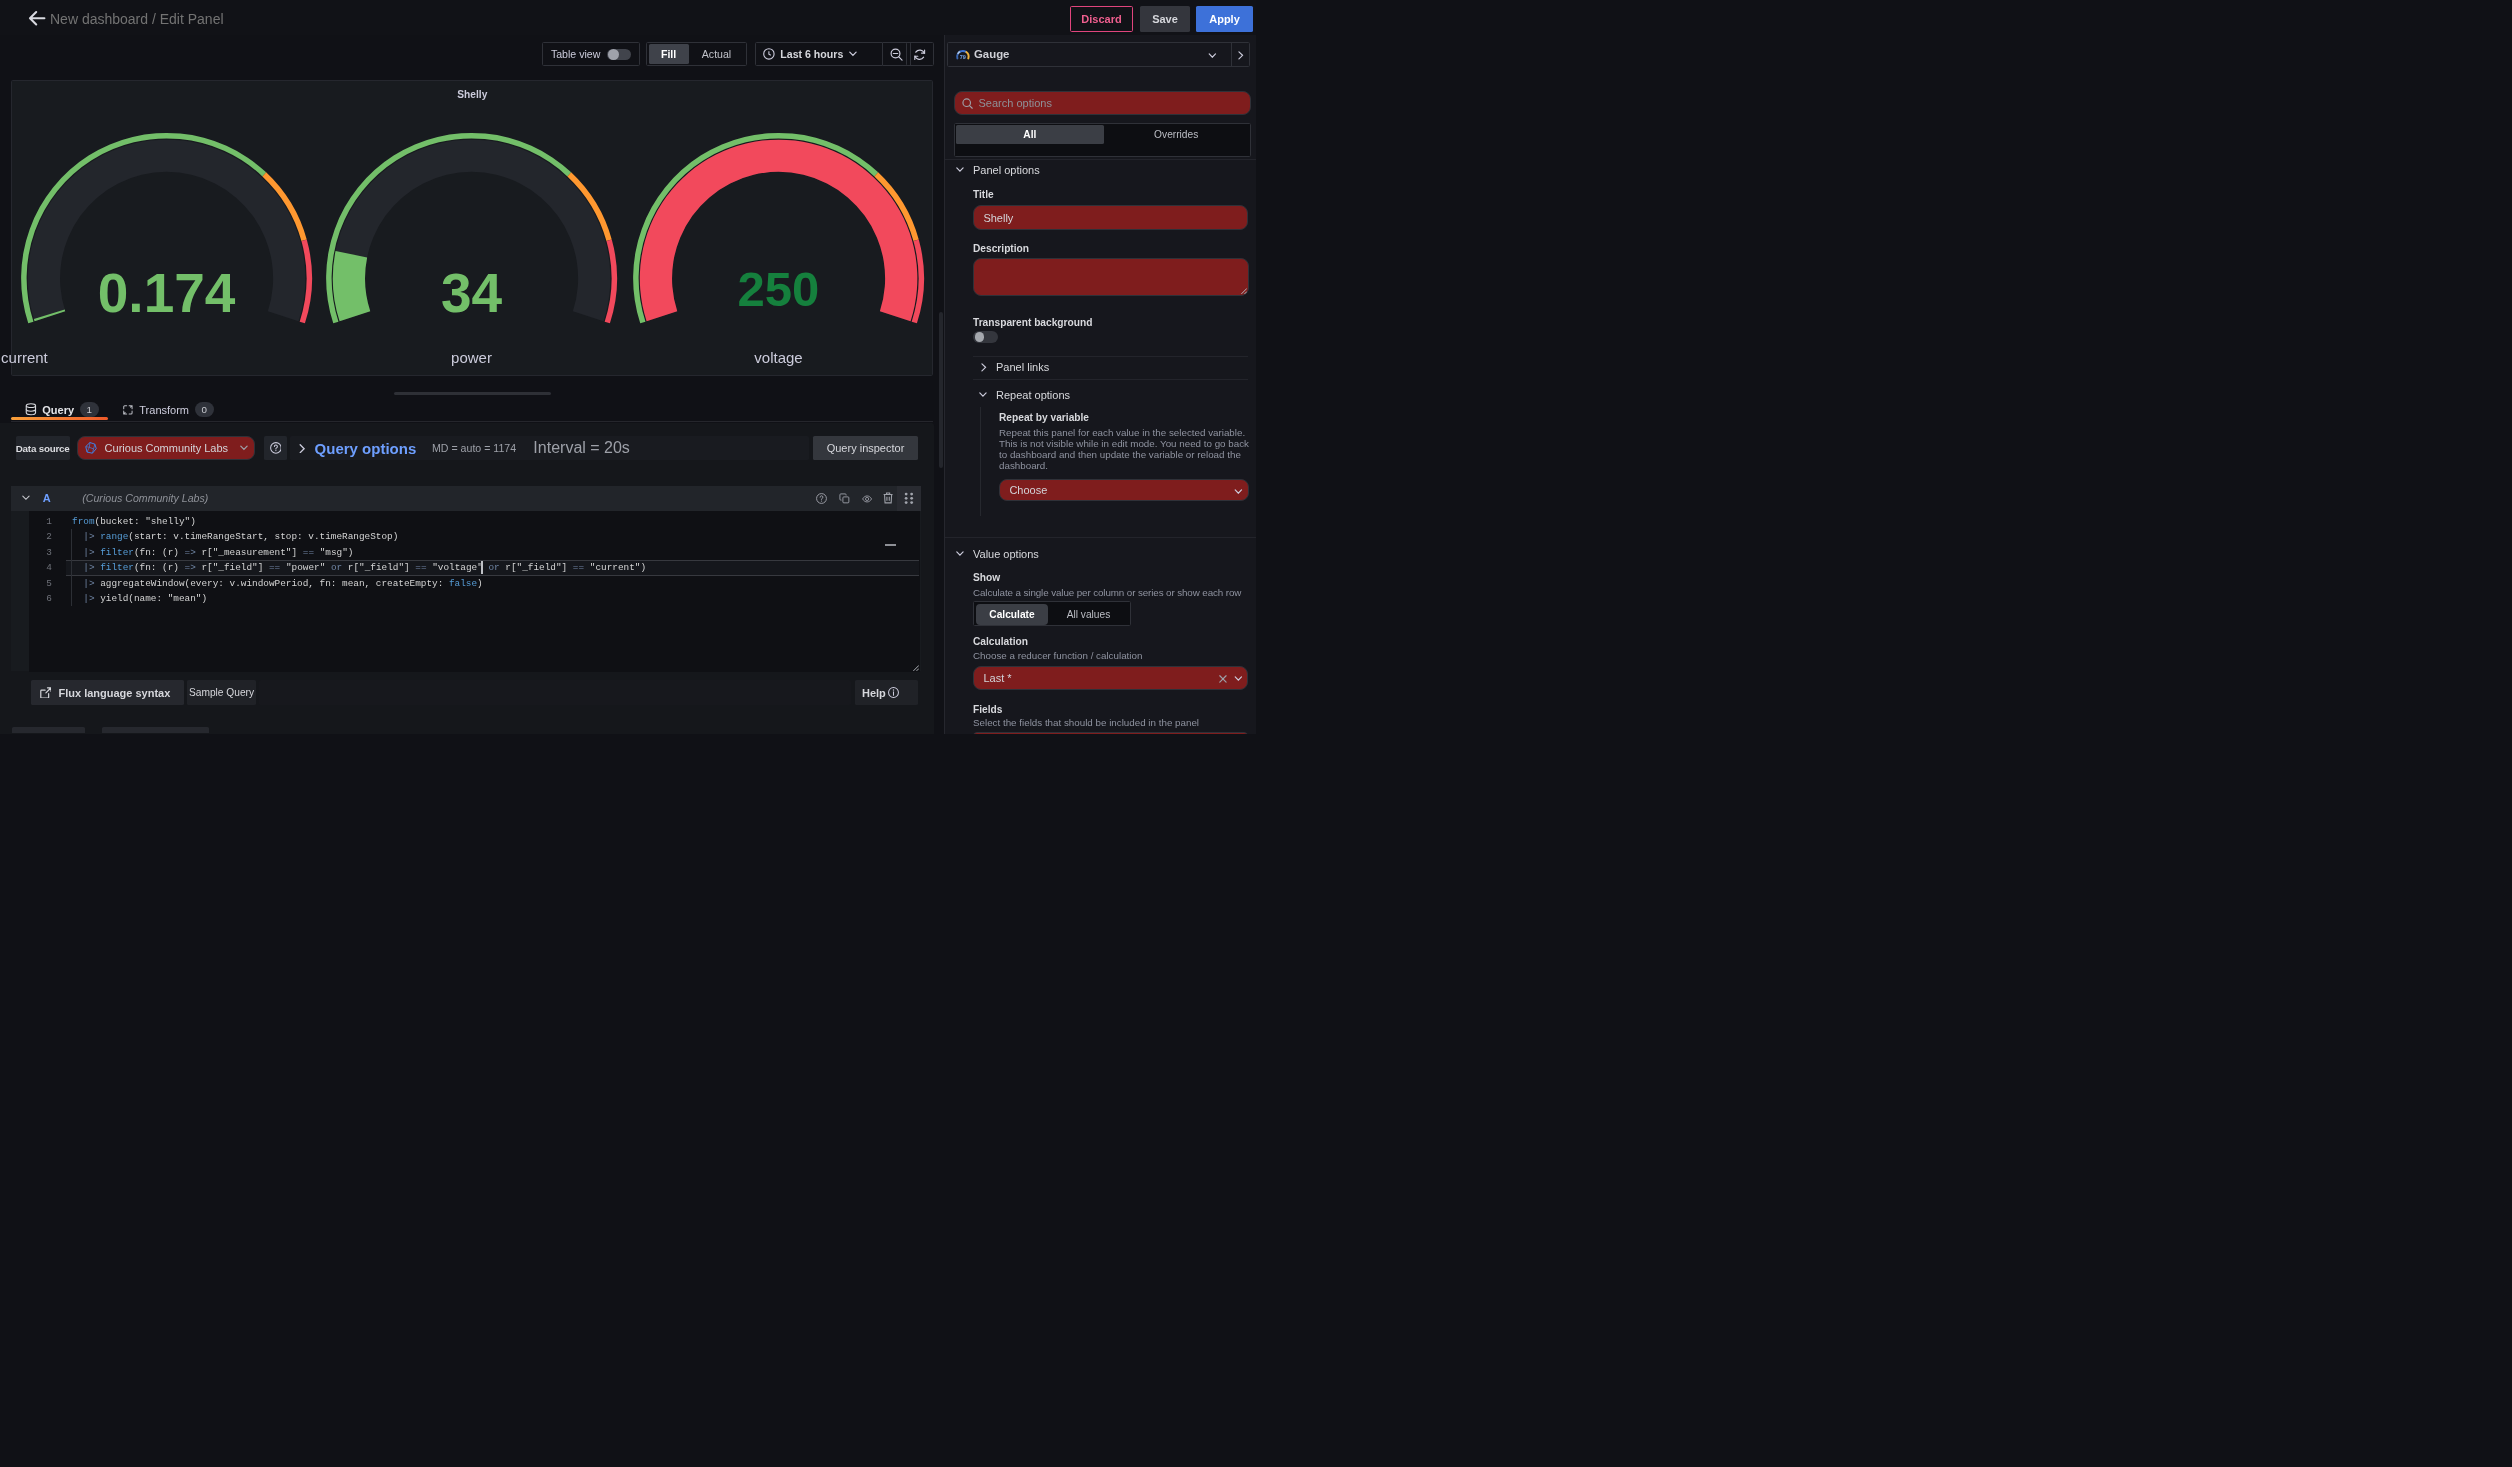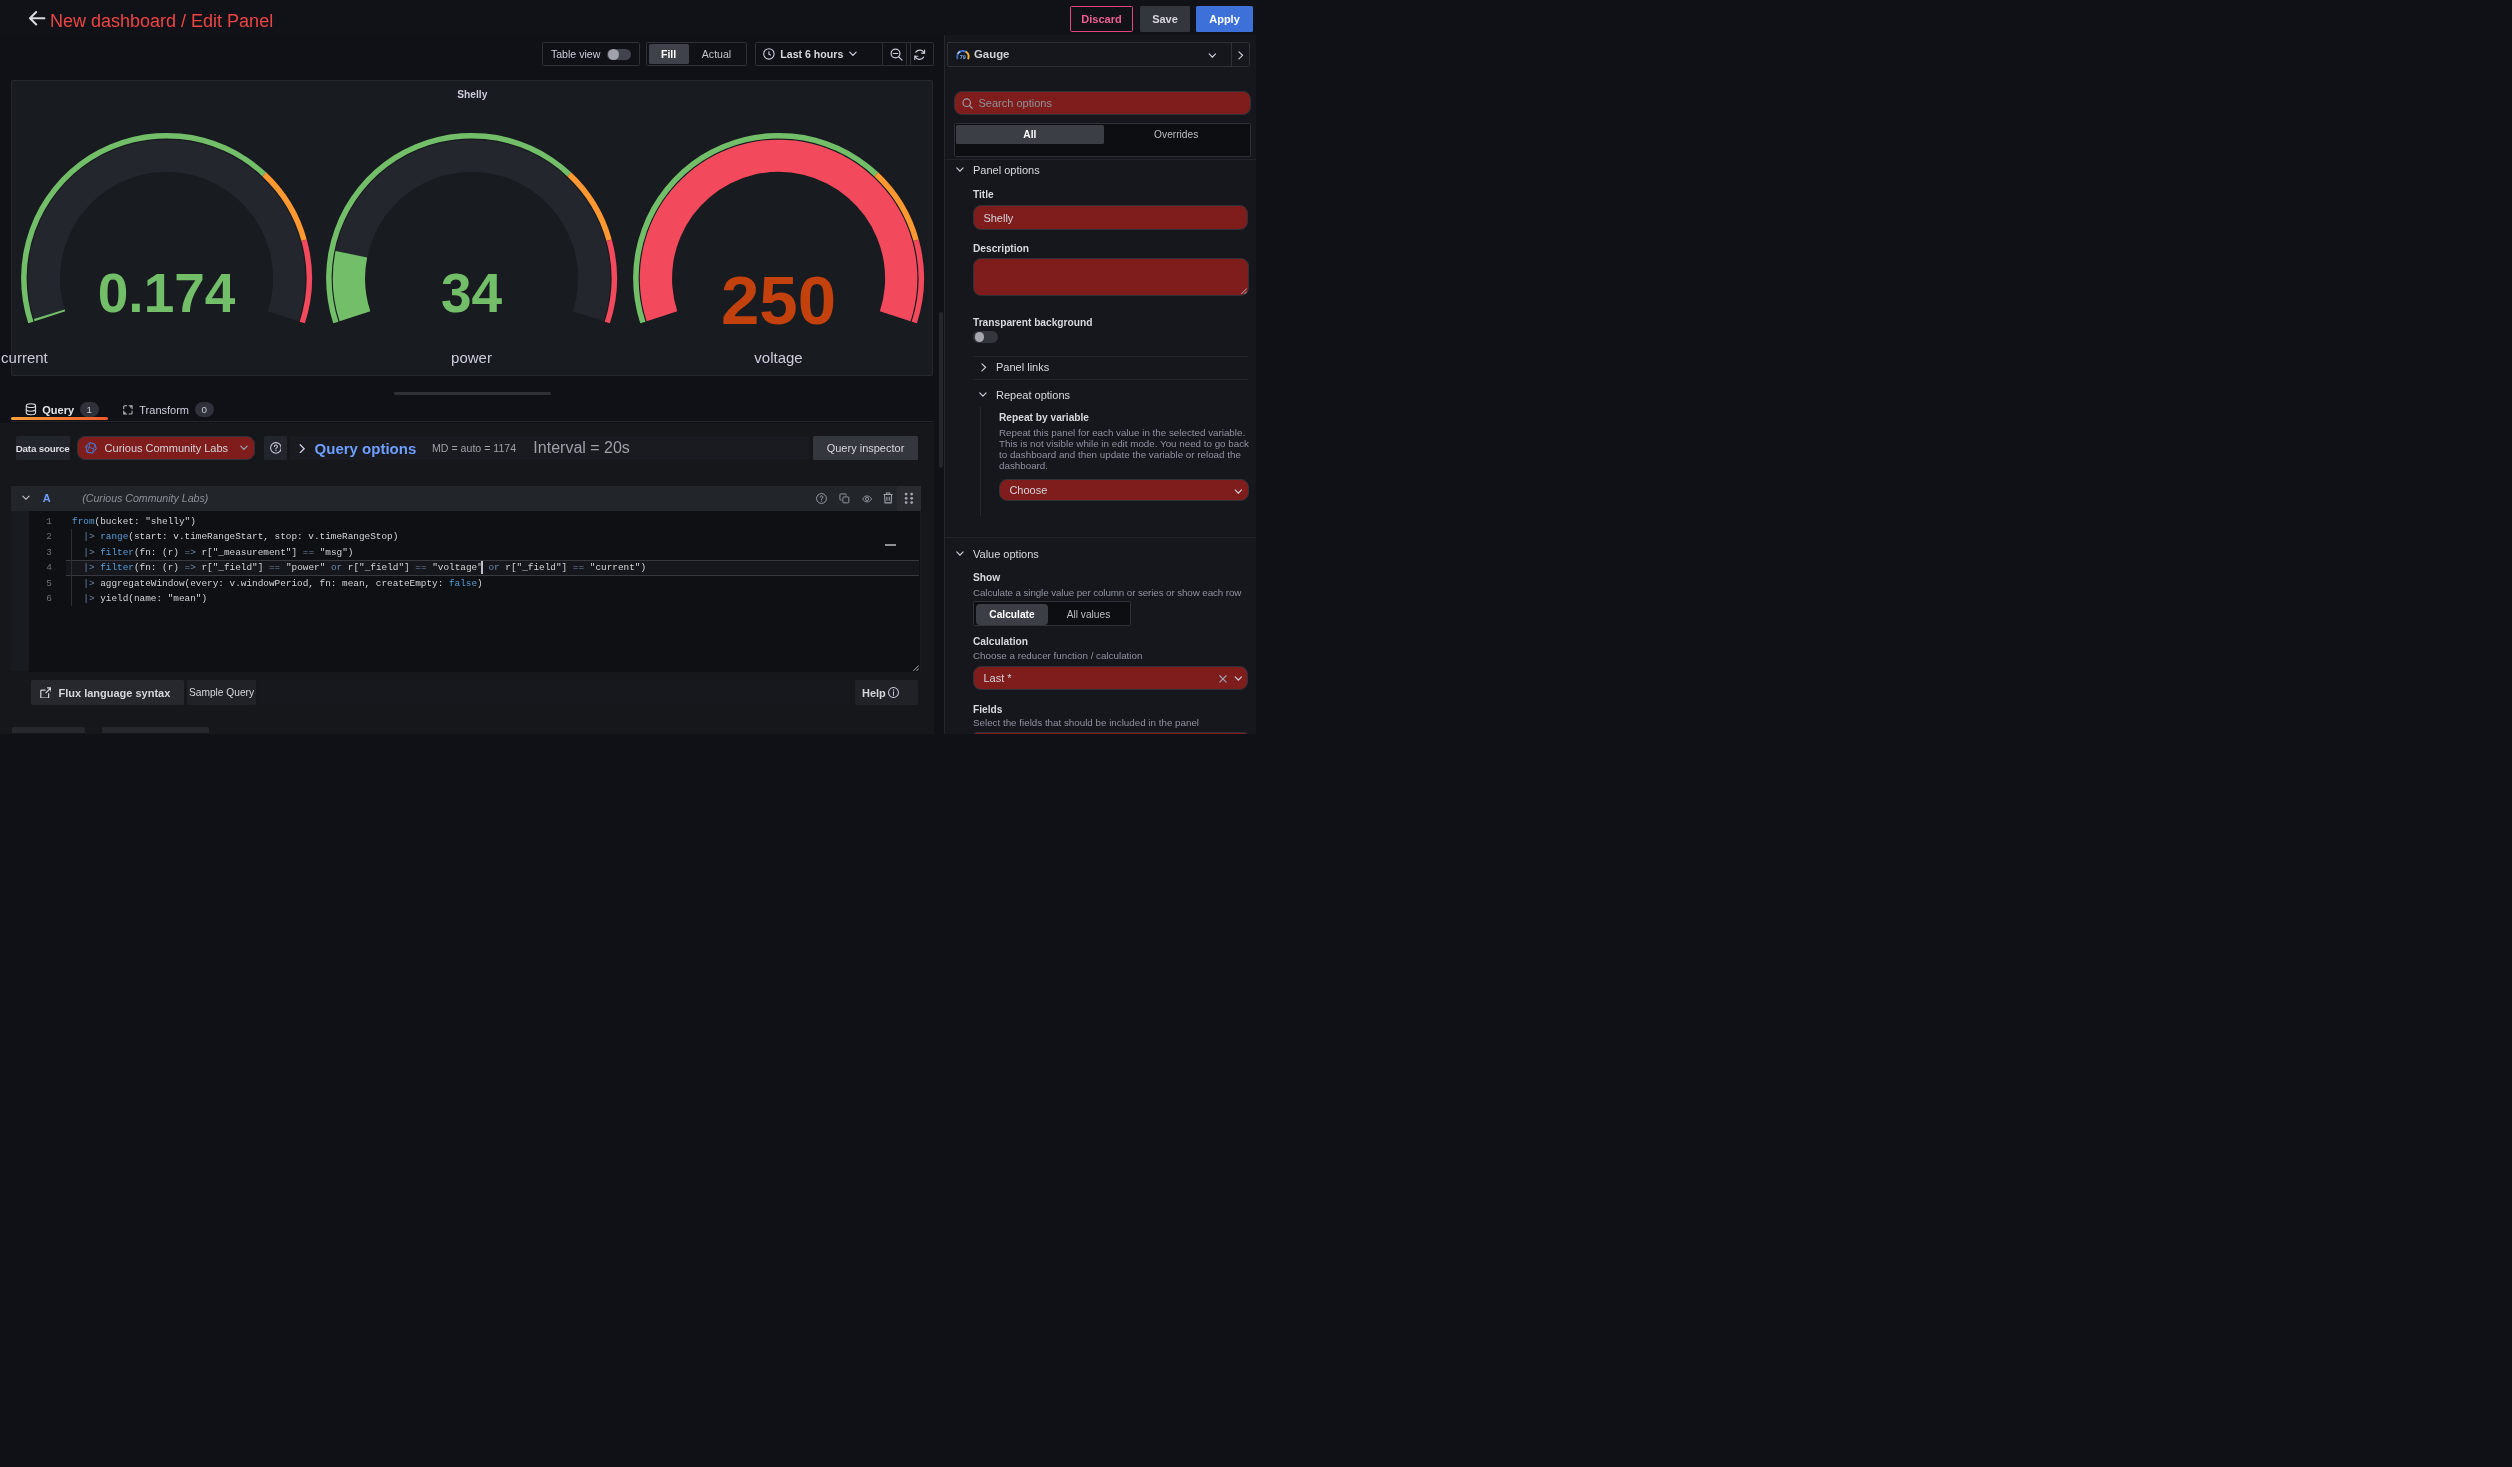--- a/index.html
+++ b/index.html
@@ -14,21 +14,21 @@
 .desc{font-size:9.8px;color:#8f93a0;line-height:11px}
 .input{background:#7f1d1d;border:0.8px solid #2f3138;border-radius:8px}
 </style>
 </head>
 <body>
 
 <div class="abs" style="left:0;top:0;width:1256px;height:35px;background:#111217">
   <svg class="abs" style="left:27.5px;top:10.2px" width="18" height="16.5" viewBox="0 0 23 21" fill="none" stroke="#d8d9e0" stroke-width="2.6" stroke-linecap="round" stroke-linejoin="round">
       <path d="M21 10.5 H3 M10.5 2.5 L2.5 10.5 L10.5 18.5"></path>
     </svg>
-  <div class="abs" style="left:50px;top:11px;font-size:18px;color:#ef4444">New dashboard / Edit Panel</div>
+  <div class="abs" style="left:50px;top:11px;font-size:14px;color:#737373">New dashboard / Edit Panel</div>
   <div class="abs flex" style="left:1070px;top:6.3px;width:63px;height:26px;border:0.8px solid #e0457d;border-radius:1.6px;justify-content:center;font-size:11px;font-weight:700;color:#ef5f8f">Discard</div>
   <div class="abs flex" style="left:1140px;top:6.3px;width:50px;height:26px;background:#34363d;border-radius:1.6px;justify-content:center;font-size:11px;font-weight:700;color:#d6d7dc">Save</div>
   <div class="abs flex" style="left:1196px;top:6.3px;width:57px;height:26px;background:#3d71d9;border-radius:1.6px;justify-content:center;font-size:11px;font-weight:700;color:#ffffff">Apply</div>
 </div>
 
 <div class="abs bordered flex" style="left:542px;top:42px;width:98px;height:24.4px;padding:0 7.9px;gap:7px">
   <span style="font-size:10.6px;color:#ccccdc">Table view</span>
   <span style="position:relative;width:26px;height:11px;background:#41444c;border-radius:6.3px;display:inline-block">
       <span style="position:absolute;left:0.8px;top:0px;width:11px;height:11px;border-radius:50%;background:#9fa2ab"></span>
     </span>
@@ -84,21 +84,21 @@
 </svg>
 <svg class="abs" style="left:613px;top:80px" width="331" height="260" viewBox="0 0 421 330">
   <path d="M 34.65 309.17 A 185.0 185.0 0 0 1 337.24 117.14 L 332.45 122.24 A 178.0 178.0 0 0 0 41.31 307.01 Z" fill="#73bf69"></path>
   <path d="M 337.24 117.14 A 185.0 185.0 0 0 1 388.89 202.62 L 382.14 204.49 A 178.0 178.0 0 0 0 332.45 122.24 Z" fill="#ff9830"></path>
   <path d="M 388.89 202.62 A 185.0 185.0 0 0 1 386.55 309.17 L 379.89 307.01 A 178.0 178.0 0 0 0 382.14 204.49 Z" fill="#f2495c"></path>
   <path d="M 42.74 306.54 A 176.5 176.5 0 1 1 378.46 306.54 L 339.47 293.87 A 135.5 135.5 0 1 0 81.73 293.87 Z" fill="#23262c"></path>
   <path d="M 42.74 306.54 A 176.5 176.5 0 1 1 378.46 306.54 L 339.47 293.87 A 135.5 135.5 0 1 0 81.73 293.87 Z" fill="#f2495c"></path>
 </svg>
 <div class="abs" style="left:1.1px;top:261px;width:331px;text-align:center;font-size:55px;font-weight:700;color:#73bf69">0.174</div>
 <div class="abs" style="left:306px;top:261px;width:331px;text-align:center;font-size:55px;font-weight:700;color:#73bf69">34</div>
-<div class="abs" style="left:613px;top:261px;width:331px;text-align:center;font-size:69px;font-weight:700;color:#c2410c">250</div>
+<div class="abs" style="left:613px;top:261px;width:331px;text-align:center;font-size:49px;font-weight:700;color:#15803d">250</div>
 <div class="abs" style="left:1.1px;top:349px;width:331px;font-size:15px;color:#ccccdc">current</div>
 <div class="abs" style="left:306px;top:349px;width:331px;text-align:center;font-size:15px;color:#ccccdc">power</div>
 <div class="abs" style="left:613px;top:349px;width:331px;text-align:center;font-size:15px;color:#ccccdc">voltage</div>
 
 <div class="abs" style="left:394px;top:392px;width:157px;height:3.1px;background:#2e3036;border-radius:1.6px"></div>
 
 <div class="abs" style="left:0;top:423px;width:934px;height:311px;background:#15171b;border-radius:0 2.4px 0 0"></div>
 <div class="abs" style="left:939px;top:312px;width:3.5px;height:156px;border-radius:2px;background:#24262c"></div>
 
 <div class="abs" style="left:11.3px;top:421px;width:922px;height:0.8px;background:#25262c"></div>

